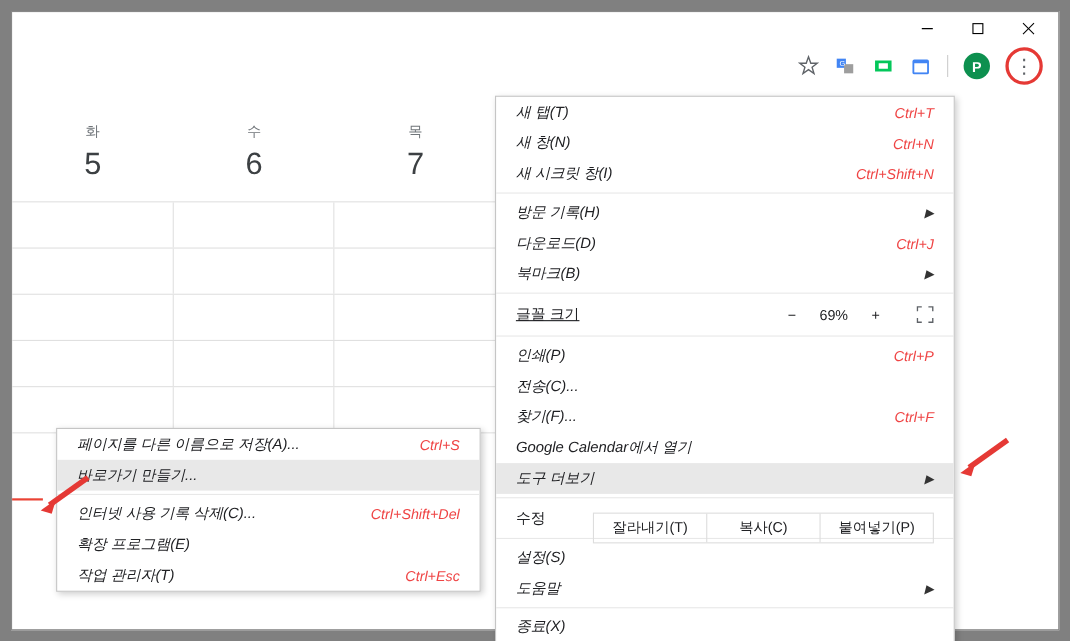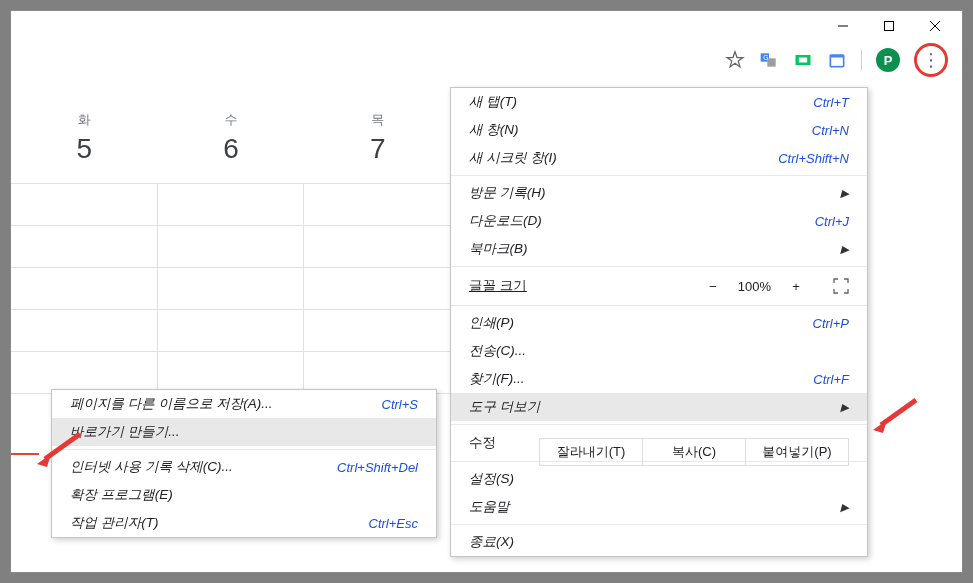--- a/index.html
+++ b/index.html
@@ -130,21 +130,21 @@
     }
     .menu-item {
       display: flex;
       align-items: center;
       padding: 6px 18px;
       height: 28px;
       position: relative;
       font-style: italic;
     }
     .menu-item .label { flex: 1; }
-    .menu-item .shortcut { color: #1d4ed8; font-size: 13px; }
+    .menu-item .shortcut { color: #ef4444; font-size: 13px; }
     .menu-sep {
       height: 1px;
       background: #e8e8e8;
       margin: 3px 0;
     }
     .menu-item.highlighted {
       background: #e8e8e8;
     }
     .submenu-arrow {
       font-size: 11px;
@@ -337,40 +337,43 @@
     </div>
     <div class="menu-item">
       <span class="label">북마크(B)</span>
       <span class="submenu-arrow">▶</span>
     </div>
     <div class="menu-sep"></div>
     <div class="zoom-row">
       <span class="zlabel">글꼴 크기</span>
       <div class="zoom-ctrl">
         <span class="zoom-btn">−</span>
-        <span>100%</span>
+        <span>69%</span>
         <span class="zoom-btn">+</span>
         <span class="fullscreen-icon">
           <svg width="16" height="16" viewBox="0 0 16 16">
               <path d="M1 5V1h4M11 1h4v4M15 11v4h-4M5 15H1v-4" fill="none" stroke="#5f6368" stroke-width="1.3"></path>
             </svg>
         </span>
       </div>
     </div>
     <div class="menu-sep"></div>
     <div class="menu-item">
       <span class="label">인쇄(P)</span>
       <span class="shortcut">Ctrl+P</span>
     </div>
     <div class="menu-item">
       <span class="label">전송(C)...</span>
     </div>
     <div class="menu-item">
       <span class="label">찾기(F)...</span>
       <span class="shortcut">Ctrl+F</span>
+    </div>
+    <div class="menu-item">
+      <span class="label">Google Calendar에서 열기</span>
     </div>
     <div class="menu-item highlighted">
       <span class="label">도구 더보기</span>
       <span class="submenu-arrow">▶</span>
     </div>
     <div class="menu-sep"></div>
     <div class="edit-row">
       <span class="editlabel">수정</span>
       <div class="edit-actions">
         <div class="edit-btn">잘라내기(T)</div>

